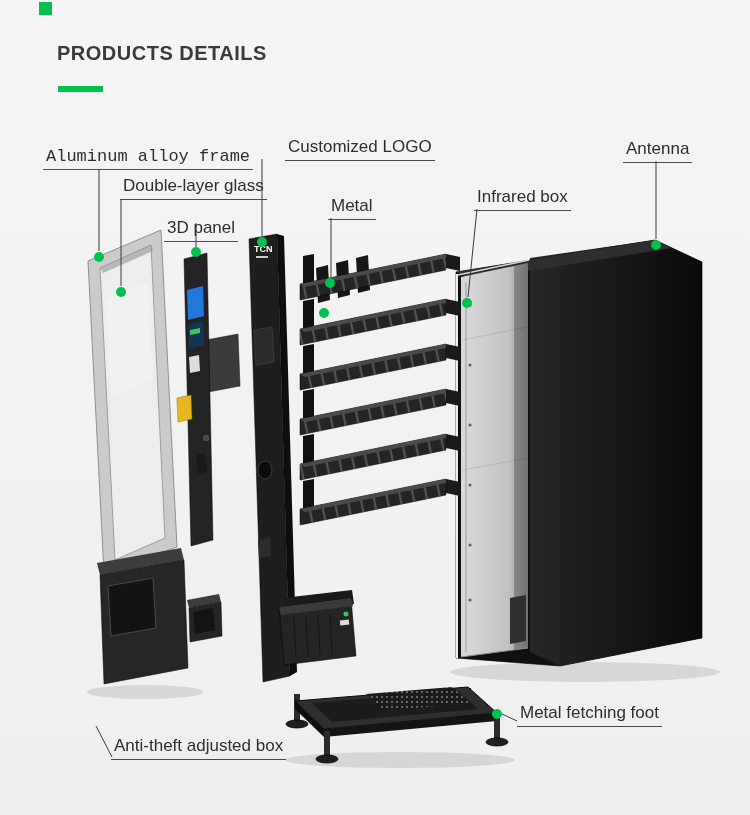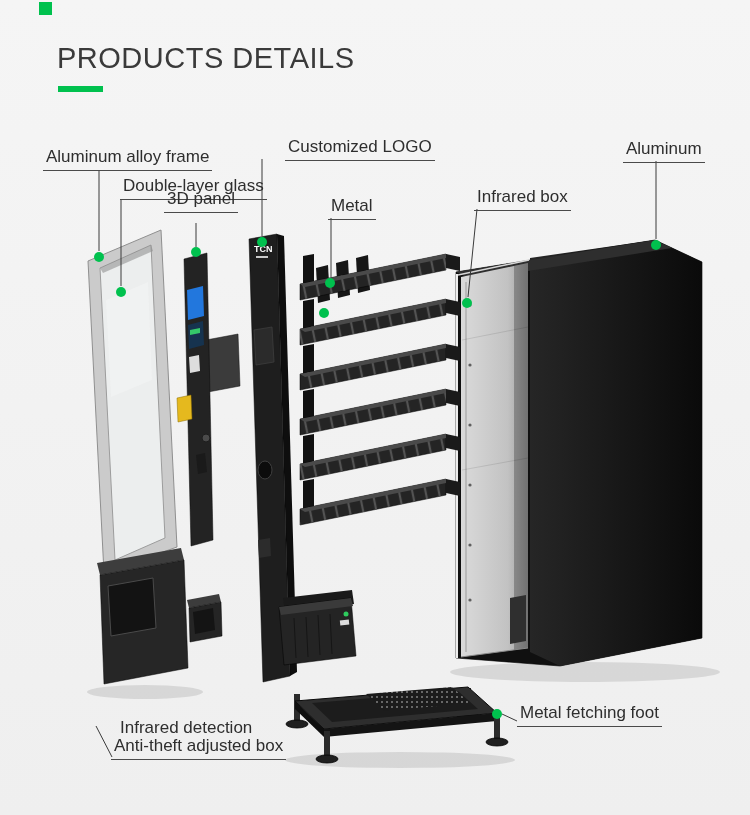--- a/index.html
+++ b/index.html
@@ -5,21 +5,21 @@
   * { margin:0; padding:0; box-sizing:border-box; }
   :root { --accent:#00c14e; }
   body { background:#ddd; }
   .canvas {
     position:relative; width:750px; height:815px;
     background:linear-gradient(180deg,#f5f5f5 0%,#efefef 100%);
     font-family:"Liberation Sans", sans-serif;
     overflow:hidden;
   }
   .accent-square { position:absolute; left:39px; top:2px; width:13px; height:13px; background:var(--accent); }
-  .page-title { position:absolute; left:57px; top:42px; font-size:29px; font-weight:400; color:#3a3a3a; letter-spacing:.5px; }
+  .page-title { position:absolute; left:57px; top:42px; font-size:20px; font-weight:700; color:#3a3a3a; letter-spacing:.5px; }
   .accent-bar { position:absolute; left:58px; top:86px; width:45px; height:6px; background:var(--accent); }
   .diagram-svg { position:absolute; left:0; top:0; width:750px; height:815px; }
   .part-label {
     position:absolute; font-size:17px; color:#2e2e2e; white-space:nowrap;
     border-bottom:1px solid #4a4a4a; padding:0 3px 3px 3px;
   }
   .part-label.no-line { border-bottom:none; }
   .marker { fill:var(--accent); }
   svg text { font-family:"Liberation Sans", sans-serif; }
 </style>
@@ -223,24 +223,23 @@
       <circle class="marker" cx="196" cy="252" r="5"></circle>
       <circle class="marker" cx="262" cy="242" r="5"></circle>
       <circle class="marker" cx="330" cy="283" r="5"></circle>
       <circle class="marker" cx="324" cy="313" r="5"></circle>
       <circle class="marker" cx="467" cy="303" r="5"></circle>
       <circle class="marker" cx="656" cy="245" r="5"></circle>
       <circle class="marker" cx="497" cy="714" r="5"></circle>
     </g>
   </svg>
 
-  <div class="part-label" style="left:43px; top:147px;">Aluminum alloy frame</div>
+  <div class="part-label" style="left:43px; top:147px;font-family:Liberation Mono, monospace;">Aluminum alloy frame</div>
   <div class="part-label" style="left:120px; top:176px;">Double-layer glass</div>
-  <div class="part-label" style="left:164px; top:189px;">3D panel</div>
+  <div class="part-label" style="left:164px; top:218px;">3D panel</div>
   <div class="part-label" style="left:257px; top:137px;margin-left:28px;">Customized LOGO</div>
   <div class="part-label" style="left:328px; top:196px;">Metal</div>
   <div class="part-label" style="left:474px; top:187px;">Infrared box</div>
-  <div class="part-label" style="left:623px; top:139px;">Aluminum</div>
+  <div class="part-label" style="left:623px; top:139px;">Antenna</div>
   <div class="part-label" style="left:517px; top:703px;">Metal fetching foot</div>
-  <div class="part-label no-line" style="left:117px; top:718px;">Infrared detection</div>
   <div class="part-label" style="left:111px; top:736px;">Anti-theft adjusted box</div>
 
 </div>
 
 </body></html>

